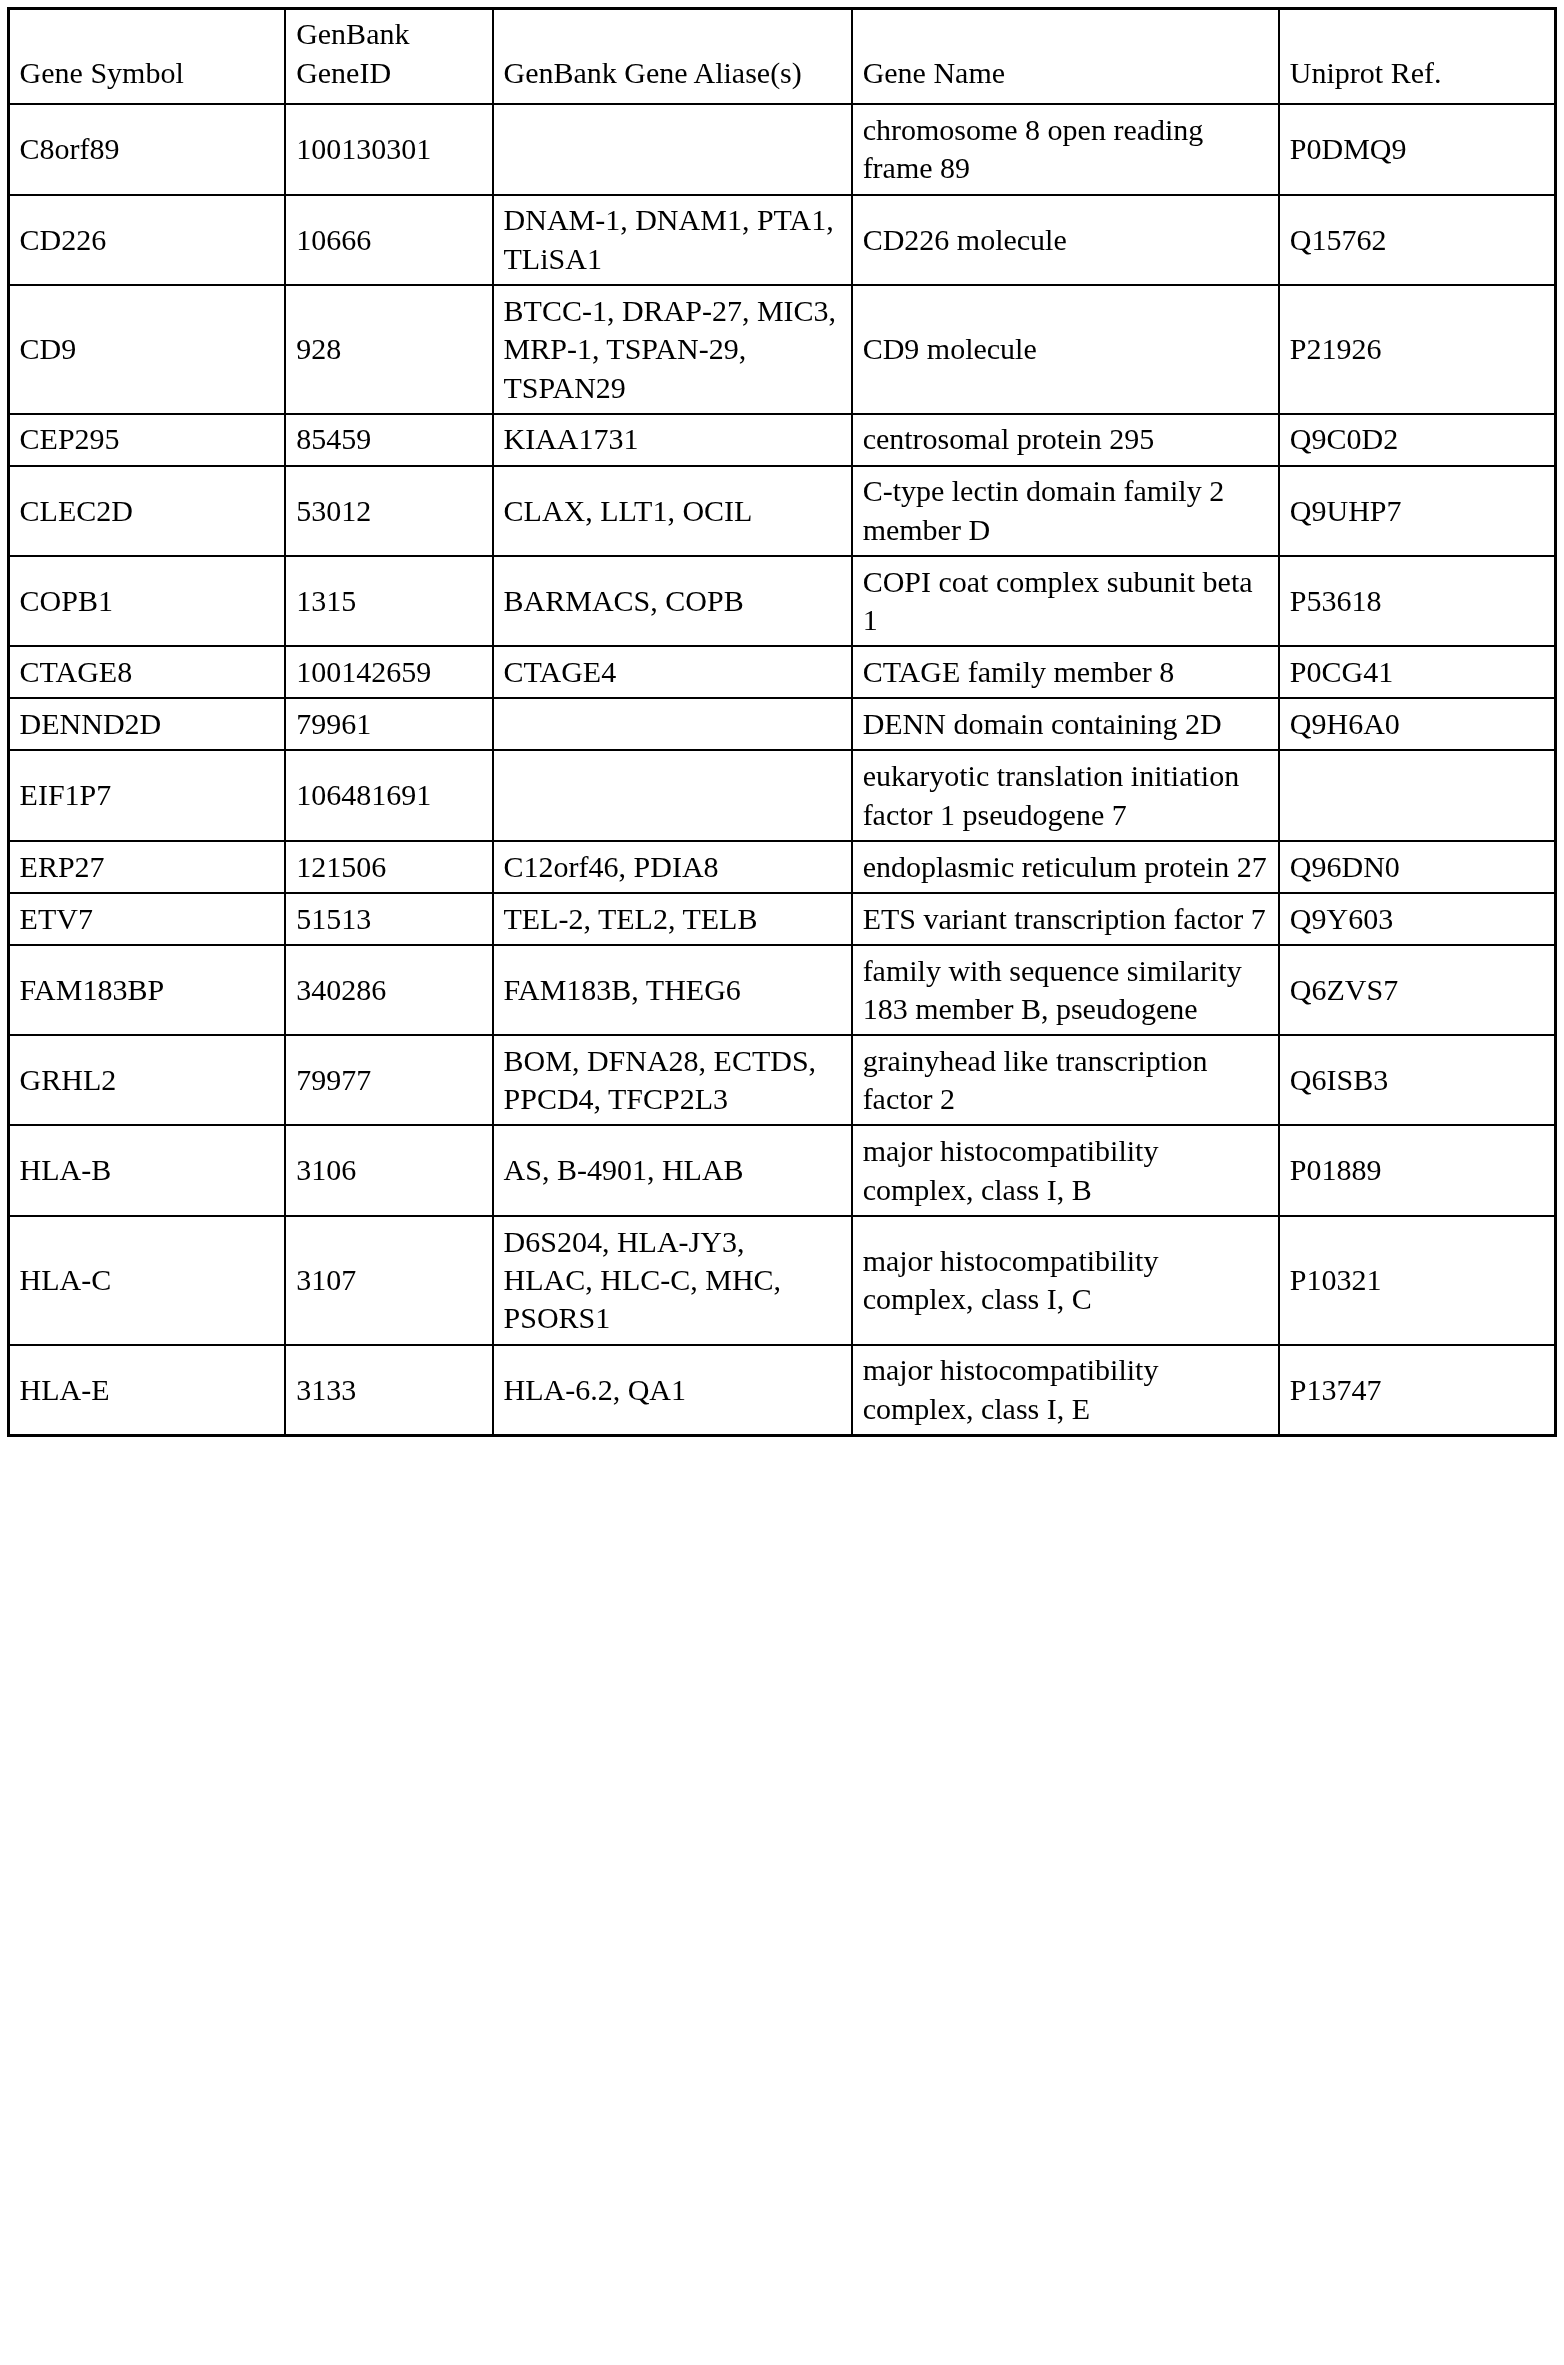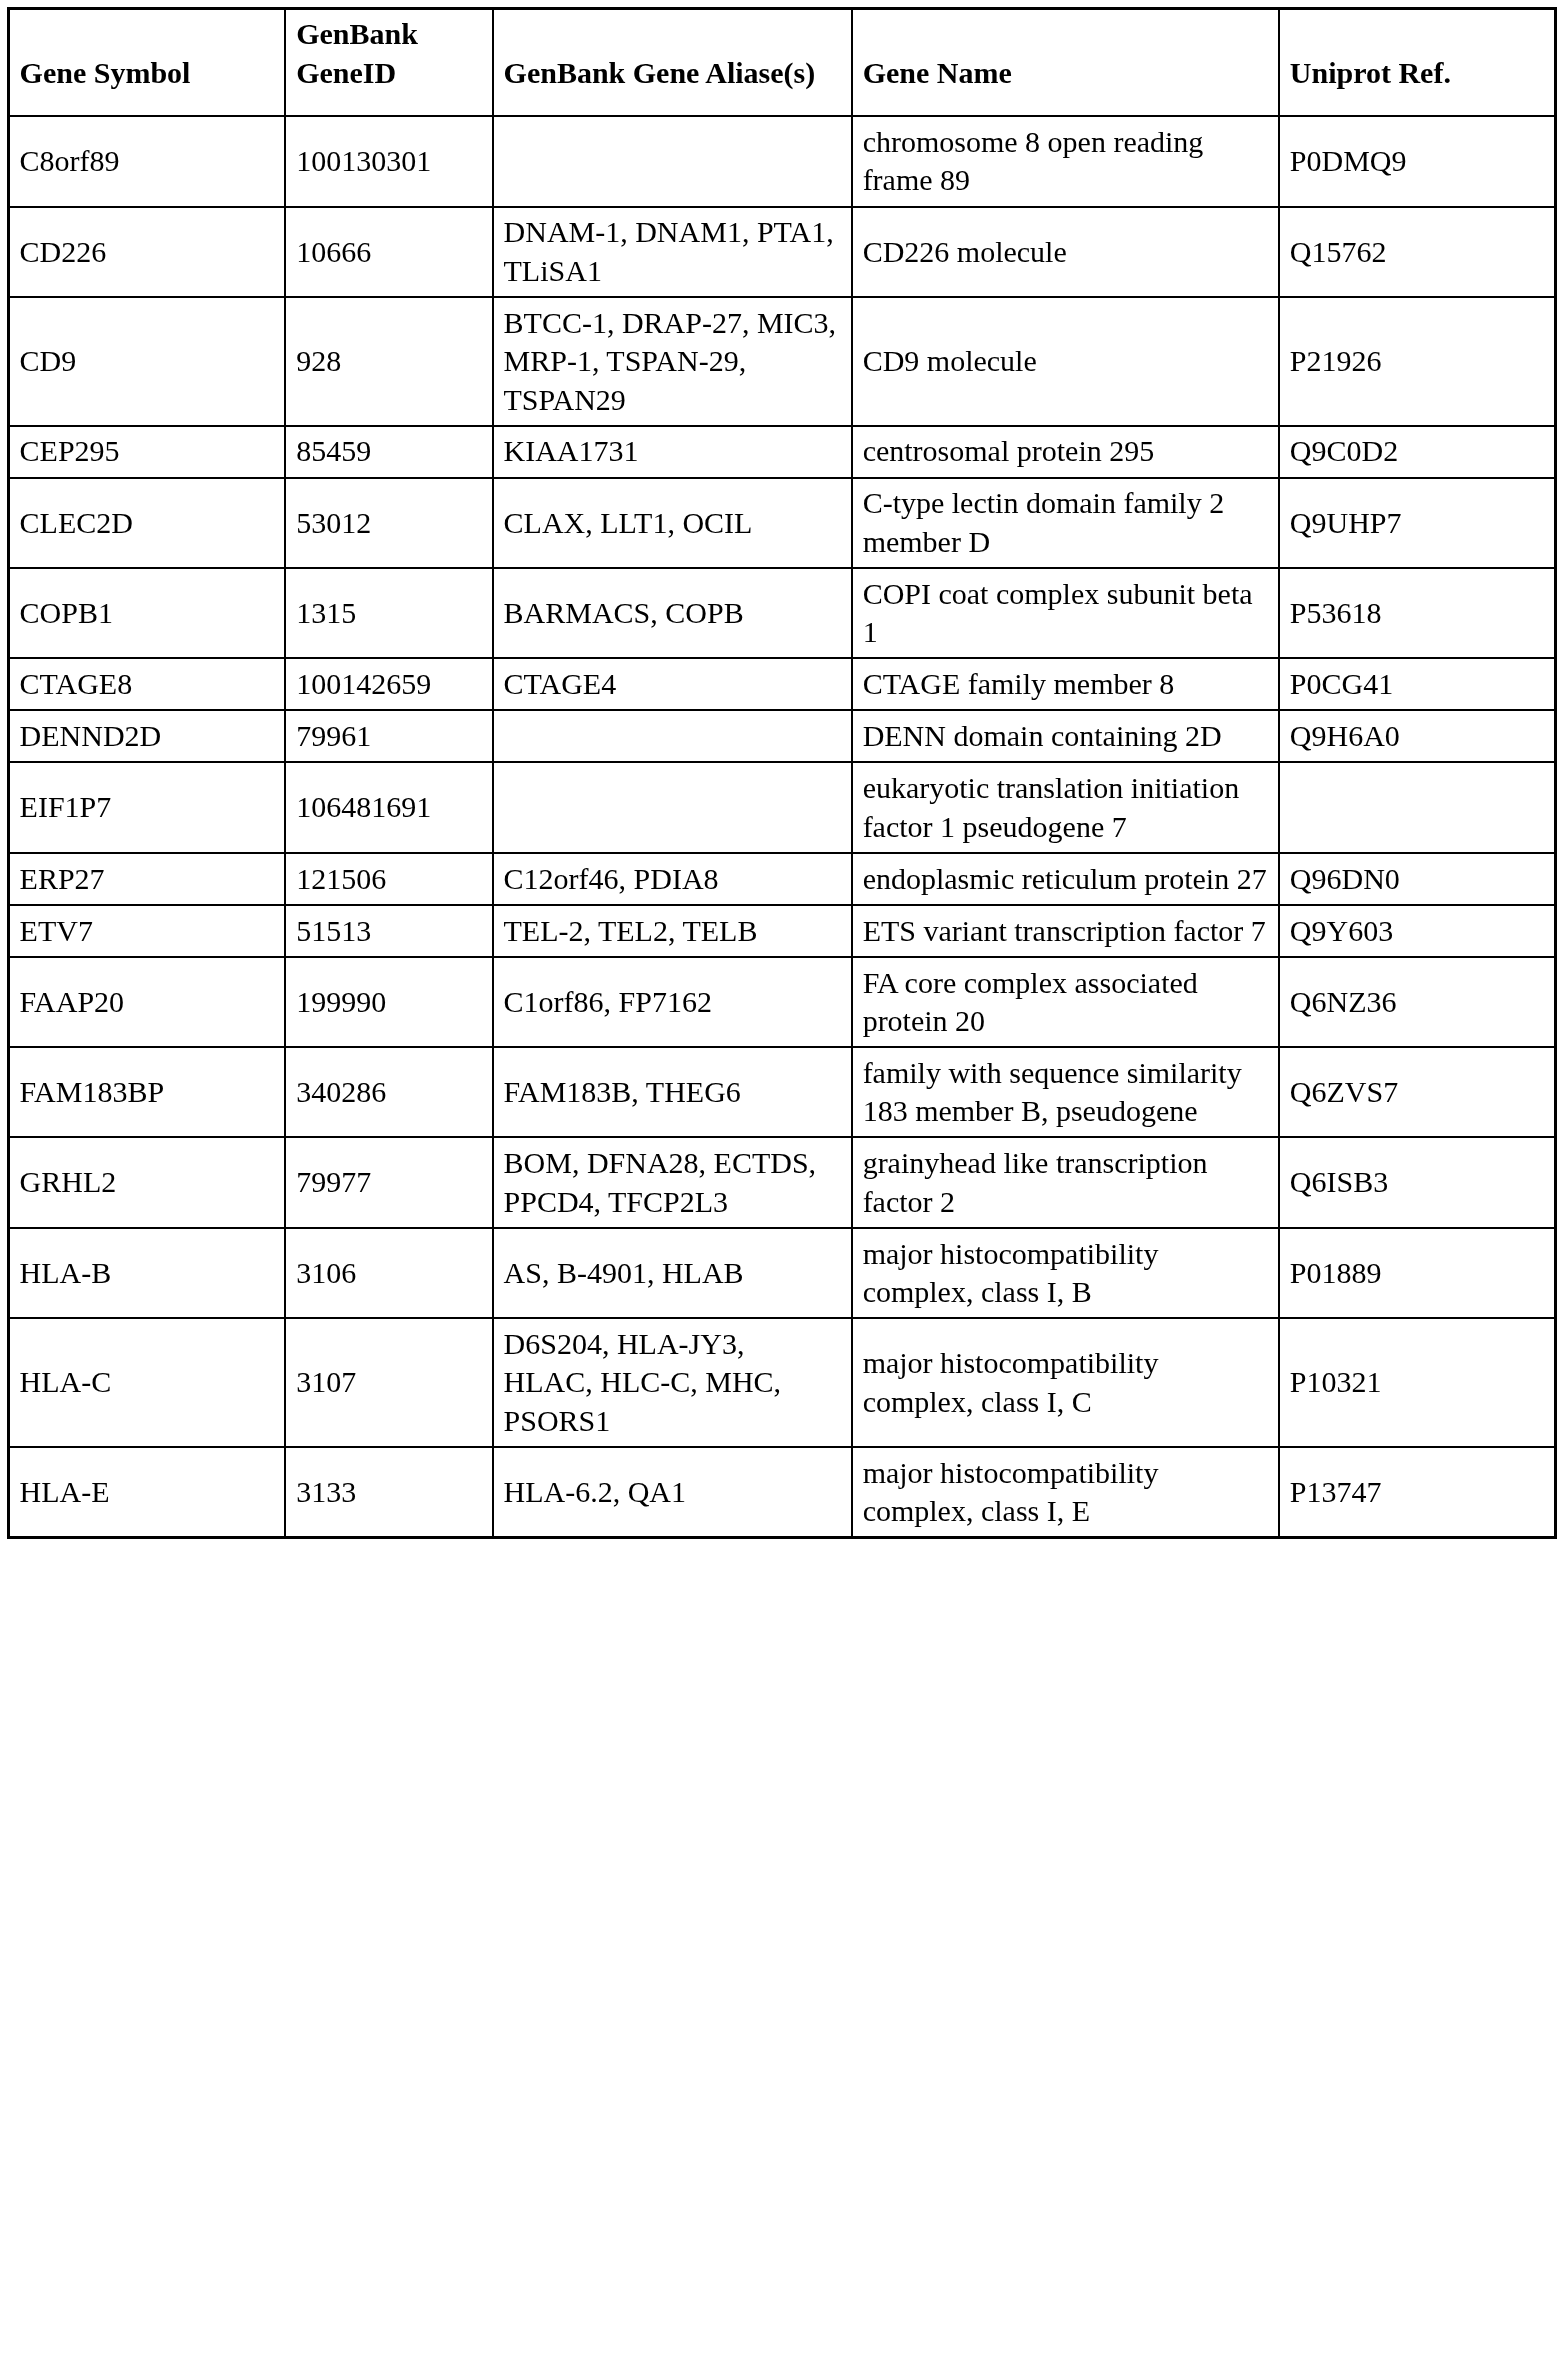--- a/index.html
+++ b/index.html
@@ -26,24 +26,24 @@
   .gene-table th,
   .gene-table td {
     border: 2.5px solid #000;
     font-size: 30px;
     line-height: 1.28;
     padding: 5.8px 10px;
     word-wrap: break-word;
     overflow-wrap: break-word;
   }
   .gene-table th {
-    font-weight: bold;
+    font-weight: normal;
     text-align: left;
     vertical-align: bottom;
-    padding-bottom: 23px;
+    padding-bottom: 11px;
   }
   .gene-table td {
     font-weight: normal;
     text-align: left;
     vertical-align: middle;
   }
   col.c0 { width: 17.9%; }
   col.c1 { width: 13.4%; }
   col.c2 { width: 23.2%; }
   col.c3 { width: 27.6%; }
@@ -142,27 +142,20 @@
           <td>Q96DN0</td>
         </tr>
         <tr>
           <td>ETV7</td>
           <td>51513</td>
           <td>TEL-2, TEL2, TELB</td>
           <td>ETS variant transcription factor 7</td>
           <td>Q9Y603</td>
         </tr>
         <tr>
-          <td>FAAP20</td>
-          <td>199990</td>
-          <td>C1orf86, FP7162</td>
-          <td>FA core complex associated protein 20</td>
-          <td>Q6NZ36</td>
-        </tr>
-        <tr>
           <td>FAM183BP</td>
           <td>340286</td>
           <td>FAM183B, THEG6</td>
           <td>family with sequence similarity 183 member B, pseudogene</td>
           <td>Q6ZVS7</td>
         </tr>
         <tr>
           <td>GRHL2</td>
           <td>79977</td>
           <td>BOM, DFNA28, ECTDS, PPCD4, TFCP2L3</td>

